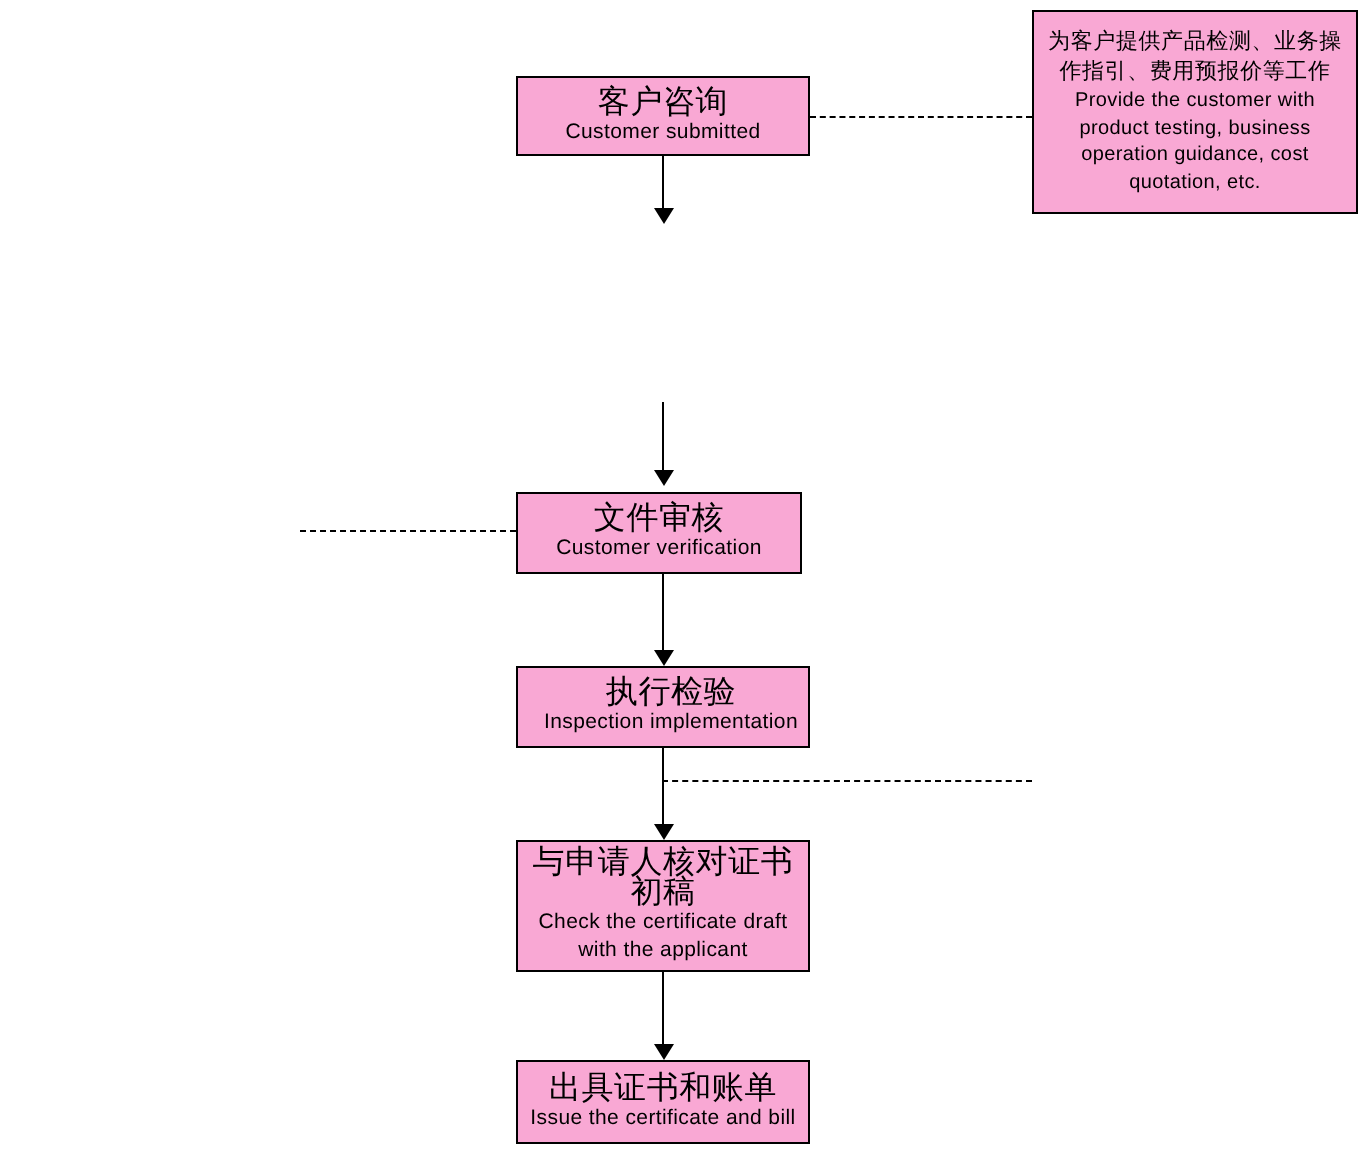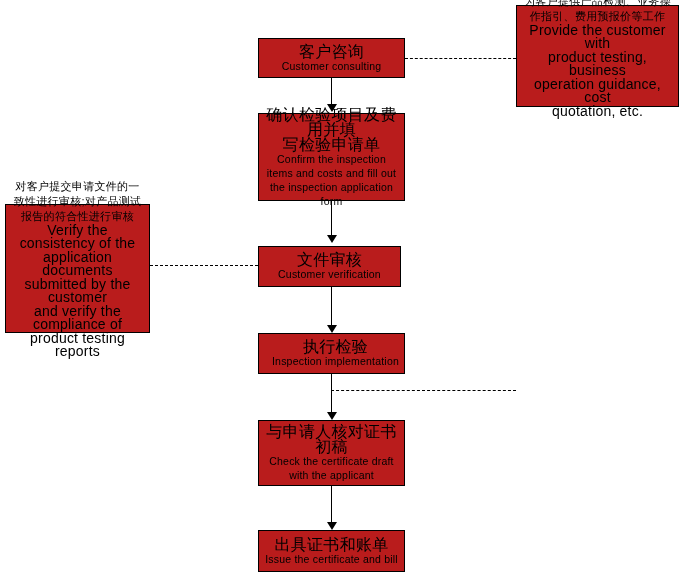--- a/index.html
+++ b/index.html
@@ -19,21 +19,21 @@
     position: absolute;
     left: 0;
     top: 0;
     width: 683px;
     height: 580px;
   }
   .node {
     position: absolute;
     box-sizing: border-box;
     border: 1px solid #000000;
-    background: #b91c1c;
+    background: #f9a8d4;
     display: flex;
     flex-direction: column;
     align-items: center;
     justify-content: center;
     text-align: center;
     padding: 2px 4px;
     z-index: 3;
   }
   .cn {
     font-size: 16px;
@@ -41,21 +41,21 @@
     letter-spacing: 0.3px;
     white-space: pre-line;
   }
   .en {
     font-size: 10.5px;
     line-height: 14px;
     letter-spacing: 0.2px;
     white-space: pre-line;
   }
   .note .cn { font-size: 11px; line-height: 15px; }
-  .note .en { font-size: 14px; line-height: 13.5px; }
+  .note .en { font-size: 10px; line-height: 13.5px; }
 
   
   .vline {
     position: absolute;
     width: 1px;
     background: #000000;
     z-index: 1;
   }
   .arrowhead {
     position: absolute;
@@ -93,31 +93,23 @@
 
   <div class="vline" style="left:331px; top:486px; height:38px;"></div>
   <div class="arrowhead" style="left:327px; top:522px;"></div>
 
   <div class="dashline" style="left:405px; top:58px; width:111px;"></div>
   <div class="dashline" style="left:150px; top:265px; width:108px;"></div>
   <div class="dashline" style="left:331px; top:390px; width:185px;"></div>
 
   <div class="node" style="left:258px; top:38px; width:147px; height:40px;">
     <div class="cn">客户咨询</div>
-    <div class="en">Customer consulting</div>
+    <div class="en">Customer submitted</div>
   </div>
 
-  <div class="node" style="left:258px; top:113px; width:147px; height:88px;">
-    <div class="cn">确认检验项目及费用并填
-写检验申请单</div>
-    <div class="en">Confirm the inspection
-items and costs and fill out
-the inspection  application
-form</div>
-  </div>
 
   <div class="node" style="left:258px; top:246px; width:143px; height:41px;">
     <div class="cn">文件审核</div>
     <div class="en">Customer verification</div>
   </div>
 
   <div class="node" style="left:258px; top:333px; width:147px; height:41px;padding-left:12px;">
     <div class="cn">执行检验</div>
     <div class="en">Inspection implementation</div>
   </div>
@@ -135,25 +127,15 @@
 
   <div class="node note" style="left:516px; top:5px; width:163px; height:102px;">
     <div class="cn">为客户提供产品检测、业务操
 作指引、费用预报价等工作</div>
     <div class="en">Provide the customer  with
 product testing, business
 operation guidance, cost
 quotation, etc.</div>
   </div>
 
-  <div class="node note" style="left:5px; top:204px; width:145px; height:129px;">
-    <div class="cn">对客户提交申请文件的一
-致性进行审核;对产品测试
-报告的符合性进行审核</div>
-    <div class="en">Verify the consistency  of the
-application documents
-submitted by the customer
-and verify the compliance  of
-product testing  reports</div>
-  </div>
 
 
 </div>
 
 </body></html>

